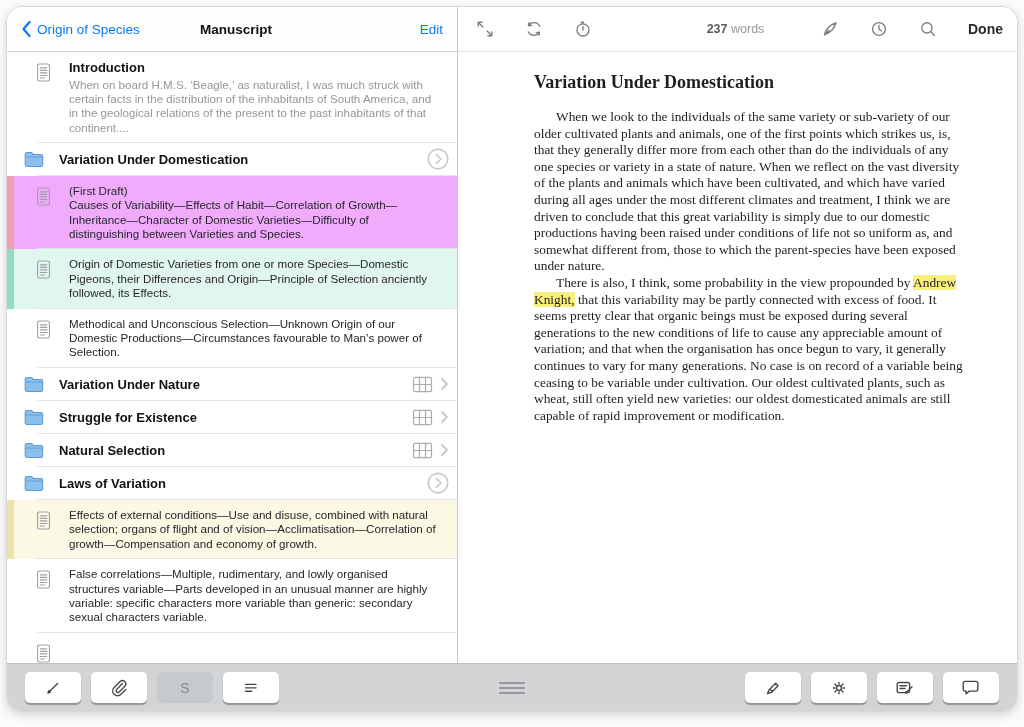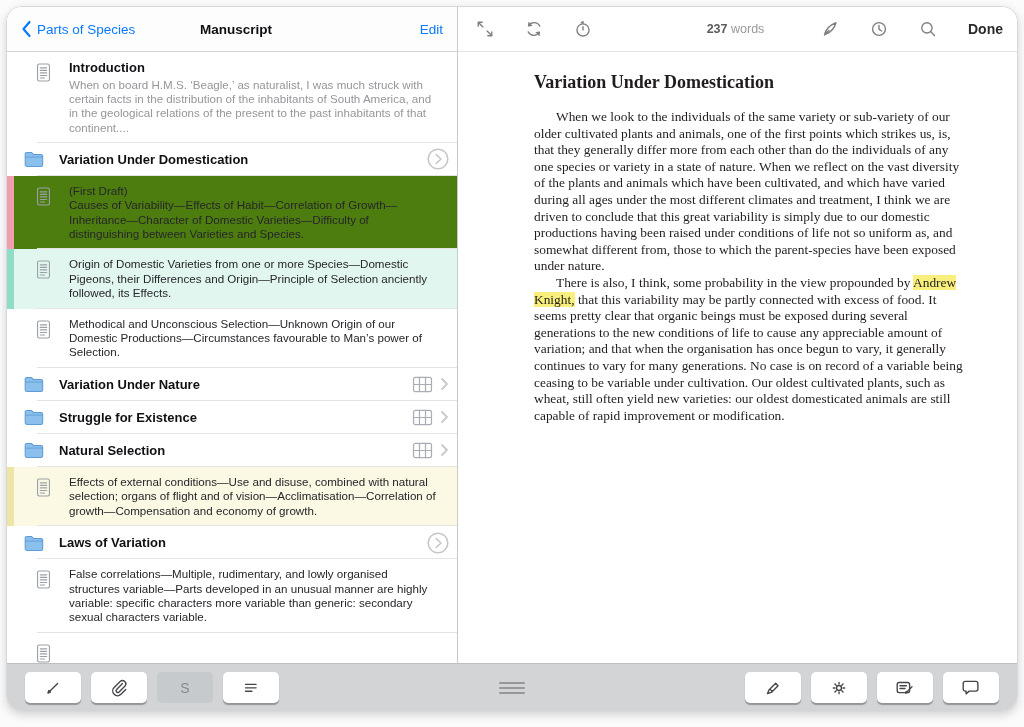--- a/index.html
+++ b/index.html
@@ -19,21 +19,21 @@
   .stripe{position:absolute;left:0;top:0;bottom:0;width:7px;}
   .icon-col{width:52px;flex:none;display:flex;justify-content:center;align-items:flex-start;padding-top:2px;}
   .row.folder .icon-col{align-items:center;padding-top:0;}
   .row-content{flex:1;min-width:0;padding-right:10px;}
   .f-title{font-weight:700;font-size:13px;color:#111114;}
   .doc-title{font-weight:700;font-size:13px;color:#111114;margin-bottom:3px;}
   .doc-label{font-size:11.6px;line-height:14.4px;color:#26262a;}
   .doc-body{font-size:11.6px;line-height:14.4px;color:#26262a;}
   .snippet{font-size:11.6px;line-height:14.2px;color:#96969c;}
   .acc{margin-left:auto;display:flex;align-items:center;gap:7px;padding-right:8px;flex:none;}
-  .t-pink{background:#4d7c0f;justify-content:space-between;}  .t-pink .stripe{background:#f19fb0;}
+  .t-pink{background:#f0abfc;justify-content:space-between;}  .t-pink .stripe{background:#f19fb0;}
   .t-teal{background:#e2f6f0;}  .t-teal .stripe{background:#8fdcc7;}
   .t-yellow{background:#fbf8e4;}.t-yellow .stripe{background:#ece5a6;}
   
   .editor{flex:1;display:flex;flex-direction:column;background:#fff;min-width:0;}
   .e-toolbar{height:44px;flex:none;display:flex;align-items:center;padding:0 14px;border-bottom:1px solid #e4e4e6;position:relative;}
   .tb-group{display:flex;align-items:center;gap:23px;z-index:1;}
   .tb-btn{width:26px;height:26px;display:flex;align-items:center;justify-content:center;cursor:pointer;}
   .wc{position:absolute;left:0;right:4px;text-align:center;font-size:12.5px;color:#98989d;pointer-events:none;}
   .wc .n{font-weight:700;color:#5c5c60;}
   .done{font-weight:700;font-size:14px;color:#2a2a2c;margin-left:4px;cursor:pointer;}
@@ -59,21 +59,21 @@
 
 <div class="frame">
   <div class="main">
 
     <aside class="binder">
       <div class="b-header">
         <div class="back">
           <svg class="ic" width="11" height="18" viewBox="0 0 11 18" style="stroke:#0a7aff;stroke-width:2.2;">
               <polyline points="8.5,2 2.5,9 8.5,16"></polyline>
             </svg>
-          <span>Parts of Species</span>
+          <span>Origin of Species</span>
         </div>
         <div class="b-title">Manuscript</div>
         <div class="edit">Edit</div>
       </div>
       <div class="list" id="binder-list">
           <div class="row">
             <div class="icon-col">
               <svg class="ic" width="17" height="21" viewBox="0 0 20 24" style="stroke:#9ba1a8;stroke-width:1.3;">
                 <rect x="3" y="2" width="14" height="20" rx="2"></rect>
                 <path d="M6.2 6.5h7.6 M6.2 9.5h7.6 M6.2 12.5h7.6 M6.2 15.5h7.6 M6.2 18.5h5"></path>
@@ -190,47 +190,47 @@
             <div class="acc">
               <svg class="ic" width="21" height="17" viewBox="0 0 22 18" style="stroke:#aaaeb4;stroke-width:1.3;">
                 <rect x="1.5" y="1.5" width="19" height="15" rx="2"></rect>
                 <path d="M7.8 1.5v15 M14.2 1.5v15 M1.5 9h19"></path>
               </svg>
               <svg class="ic" width="9" height="14" viewBox="0 0 9 14" style="stroke:#c9c9cd;stroke-width:1.8;">
                 <polyline points="2,2 7,7 2,12"></polyline>
               </svg>
             </div>
           </div>
-          <div class="row t-yellow">
-            <div class="stripe"></div>
-            <div class="icon-col">
-              <svg class="ic" width="17" height="21" viewBox="0 0 20 24" style="stroke:#9ba1a8;stroke-width:1.3;">
-                <rect x="3" y="2" width="14" height="20" rx="2"></rect>
-                <path d="M6.2 6.5h7.6 M6.2 9.5h7.6 M6.2 12.5h7.6 M6.2 15.5h7.6 M6.2 18.5h5"></path>
-              </svg>
-            </div>
-            <div class="row-content">
-              <div class="doc-body">Effects of external conditions—Use and disuse, combined with natural selection; organs of flight and of vision—Acclimatisation—Correlation of growth—Compensation and economy of growth.</div>
-            </div>
-          </div>
           <div class="row folder">
             <div class="icon-col">
               <svg width="21" height="18" viewBox="0 0 24 20">
                 <path d="M2.5 4.5c0-1.1.9-2 2-2h5.2l2.2 2.3h8.6c1.1 0 2 .9 2 2v9.7c0 1.1-.9 2-2 2h-16c-1.1 0-2-.9-2-2z" fill="#8cc0ec" stroke="#5d9bd6" stroke-width="1.2"></path>
                 <path d="M2.5 7.8h20" stroke="#5d9bd6" stroke-width="1" fill="none"></path>
               </svg>
             </div>
             <div class="row-content">
               <div class="f-title">Laws of Variation</div>
             </div>
             <div class="acc">
               <svg class="ic" width="22" height="22" viewBox="0 0 22 22" style="stroke:#c6c6ca;stroke-width:1.5;">
                 <circle cx="11" cy="11" r="9.8"></circle>
                 <polyline points="9.3,6.6 14,11 9.3,15.4"></polyline>
               </svg>
+            </div>
+          </div>
+          <div class="row t-yellow">
+            <div class="stripe"></div>
+            <div class="icon-col">
+              <svg class="ic" width="17" height="21" viewBox="0 0 20 24" style="stroke:#9ba1a8;stroke-width:1.3;">
+                <rect x="3" y="2" width="14" height="20" rx="2"></rect>
+                <path d="M6.2 6.5h7.6 M6.2 9.5h7.6 M6.2 12.5h7.6 M6.2 15.5h7.6 M6.2 18.5h5"></path>
+              </svg>
+            </div>
+            <div class="row-content">
+              <div class="doc-body">Effects of external conditions—Use and disuse, combined with natural selection; organs of flight and of vision—Acclimatisation—Correlation of growth—Compensation and economy of growth.</div>
             </div>
           </div>
           <div class="row">
             <div class="icon-col">
               <svg class="ic" width="17" height="21" viewBox="0 0 20 24" style="stroke:#9ba1a8;stroke-width:1.3;">
                 <rect x="3" y="2" width="14" height="20" rx="2"></rect>
                 <path d="M6.2 6.5h7.6 M6.2 9.5h7.6 M6.2 12.5h7.6 M6.2 15.5h7.6 M6.2 18.5h5"></path>
               </svg>
             </div>
             <div class="row-content">

